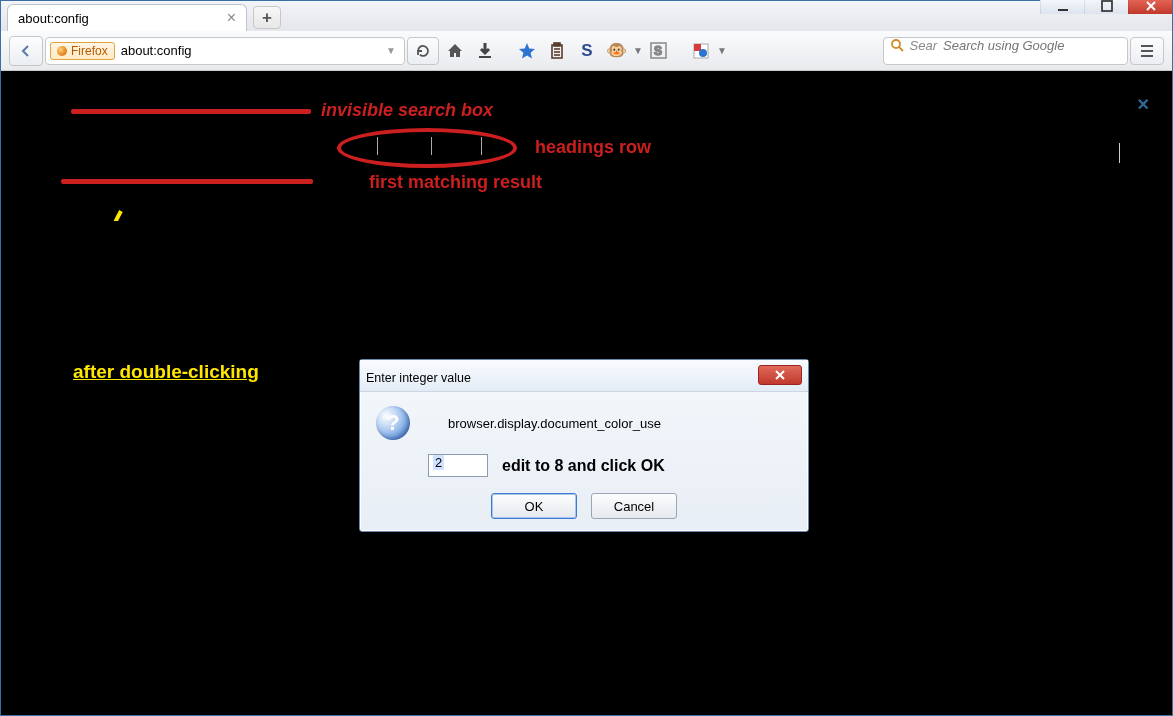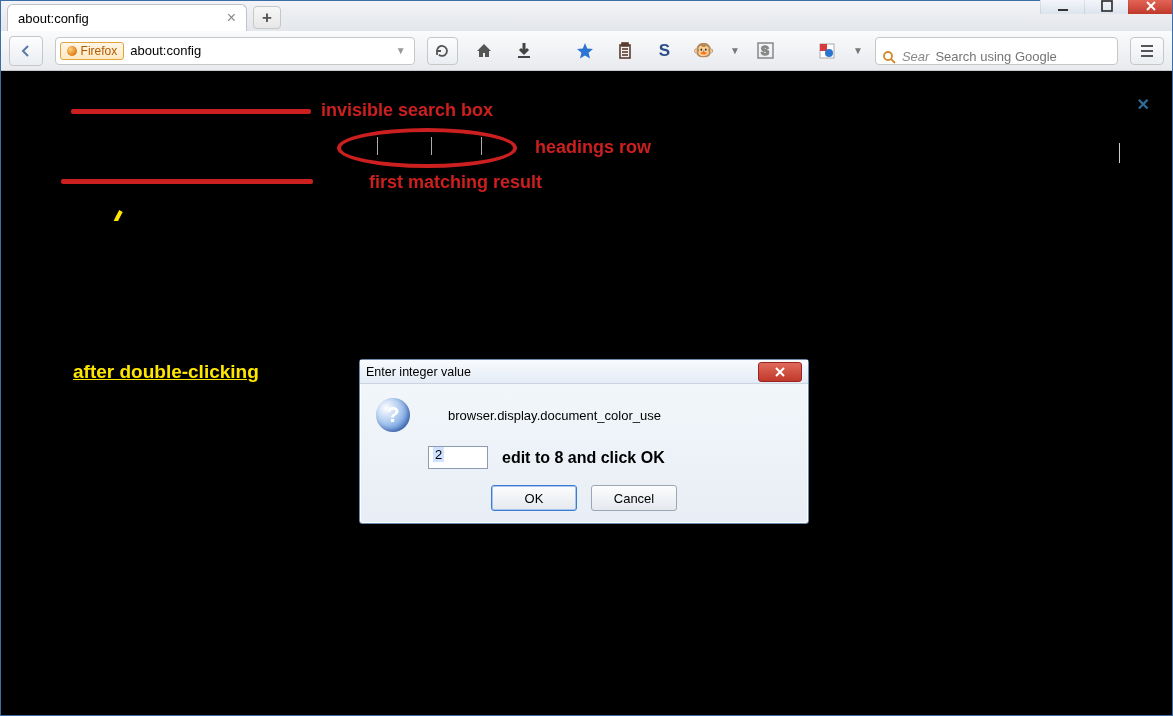--- a/index.html
+++ b/index.html
@@ -54,21 +54,21 @@
     display: flex; align-items: center; justify-content: center;
     color: #555; font-size: 17px; font-weight: bold;
     margin-bottom: 2px;
   }
   
   .navbar {
     height: 40px;
     background: linear-gradient(#fafbfc,#e8eaee);
     border-bottom: 1px solid #c7c9cd;
     display: flex; align-items: center;
-    padding: 0 8px; gap: 12px;
+    padding: 0 8px; gap: 2px;
   }
   .nav-back {
     width: 34px; height: 30px;
     border: 1px solid #c7c7c7; border-radius: 4px;
     background: linear-gradient(#fcfdfe,#ebeef2);
     display: flex; align-items: center; justify-content: center;
   }
   .addr {
     height: 28px; flex: 0 0 360px;
     border: 1px solid #c7c7c7; border-radius: 4px;
@@ -101,25 +101,25 @@
   }
   .tb-icon {
     width: 28px; height: 28px; display: flex; align-items:center; justify-content:center;
     border-radius: 3px;
   }
   .tb-sep { width: 10px; }
   .searchbox {
     height: 28px; flex: 0 0 210px;
     border: 1px solid #c7c7c7; border-radius: 4px;
     background: #fff;
-    display: flex; align-items: flex-end;
+    display: flex; align-items: flex-start;
     padding: 0 6px; gap: 6px;
     margin-left: auto;
   }
-  .searchbox input { flex:1; border:none; outline:none; font-size:13px; color:#6d28d9; background:transparent;}
+  .searchbox input { flex:1; border:none; outline:none; font-size:13px; color:#6d28d9; font-style:italic; background:transparent;}
   .hamburger {
     width: 34px; height: 28px;
     border: 1px solid #c7c7c7; border-radius: 4px;
     background: linear-gradient(#fcfdfe,#ebeef2);
     display: flex; align-items:center; justify-content:center;
   }
   
   .content {
     flex: 1; position: relative;
     background: #000;
@@ -141,23 +141,23 @@
   .dialog {
     position: absolute;
     left: 358px; top: 288px;
     width: 450px;
     background: linear-gradient(#f4f8fc,#e8eef5);
     border: 1px solid #6b8aab;
     box-shadow: 2px 3px 10px rgba(0,0,0,0.6), inset 0 0 0 1px #fff;
     border-radius: 3px;
   }
   .dlg-title {
-    height: 24px;
+    height: 32px;
     background: linear-gradient(#f9fbfe,#e3ecf6);
-    display: flex; align-items: center;
+    display: flex; align-items: flex-end;
     padding: 6px 6px;
     border-bottom: 1px solid #cdd6e0;
     font-size: 12.5px;
   }
   .dlg-title .sp { flex:1; }
   .dlg-close {
     width: 44px; height: 20px;
     background: linear-gradient(#e06a5b,#c0392b);
     border-radius: 3px;
     display: flex; align-items:center; justify-content:center;
@@ -314,21 +314,21 @@
           <line x1="2" y1="7" x2="14" y2="7"></line>
           <line x1="2" y1="12" x2="14" y2="12"></line>
         </svg>
     </div>
   </div>
 
   <div class="content">
     <span class="close-x-page">✕</span>
 
     <div class="red-line" style="left:70px; top:38px; width:240px;"></div>
-    <div class="ann" style="left:320px; top:29px;">invisible search box</div>
+    <div class="ann" style="left:320px; top:29px;font-style:italic;">invisible search box</div>
 
     <div class="oval" style="left:336px; top:57px; width:180px; height:40px;"></div>
     <div class="tick" style="left:376px; top:66px;"></div>
     <div class="tick" style="left:430px; top:66px;"></div>
     <div class="tick" style="left:480px; top:66px;"></div>
     <div class="ann" style="left:534px; top:66px;">headings row</div>
     <div class="page-caret" style="left:1118px; top:72px;"></div>
 
     <div class="red-line" style="left:60px; top:108px; width:252px;"></div>
     <div class="ann" style="left:320px; top:101px;margin-left:48px;">first matching result</div>

